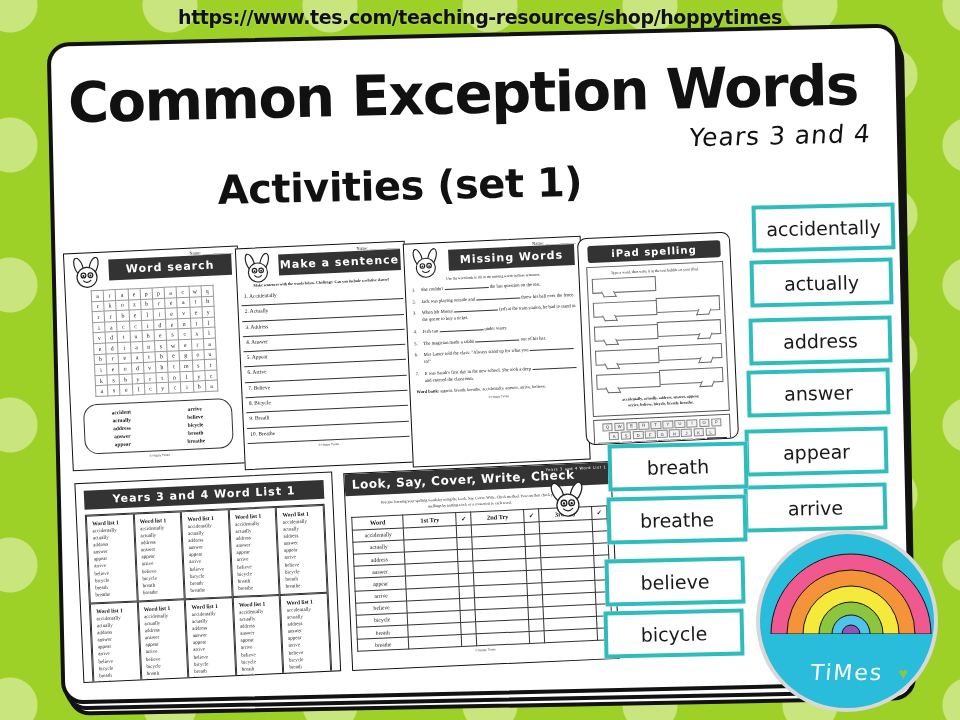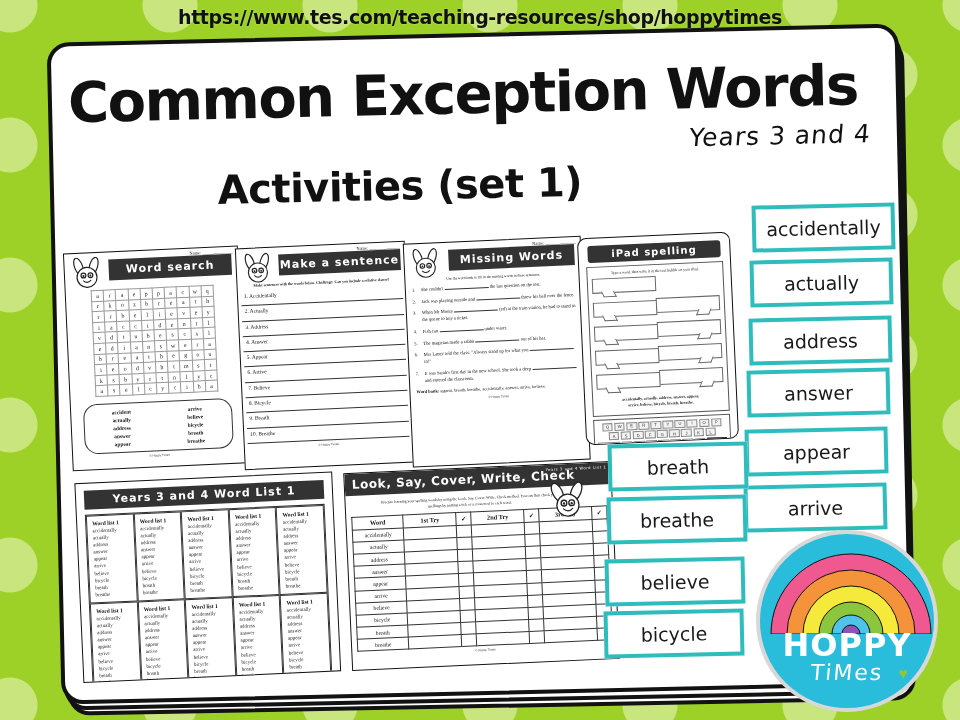--- a/index.html
+++ b/index.html
@@ -880,16 +880,15 @@
   <svg width="182" height="100" viewBox="0 0 182 100">
     <g stroke="#111" stroke-width="1">
       <path d="M11 100 A80 80 0 0 1 171 100 Z" fill="#f0598f"></path>
       <path d="M27 100 A64 64 0 0 1 155 100 Z" fill="#f5933b"></path>
       <path d="M43 100 A48 48 0 0 1 139 100 Z" fill="#f5ea3b"></path>
       <path d="M59 100 A32 32 0 0 1 123 100 Z" fill="#8cc63f"></path>
       <path d="M72 100 A19 19 0 0 1 110 100 Z" fill="#4fc3e8"></path>
       <path d="M82 100 A9 9 0 0 1 100 100 Z" fill="#8e55b5"></path>
     </g>
   </svg>
-  <div class="logo-hoppy">HOPPY</div>
   <div class="logo-times">TiMes</div>
   <div class="logo-heart">♥</div>
 </div>
 
 </body></html>

